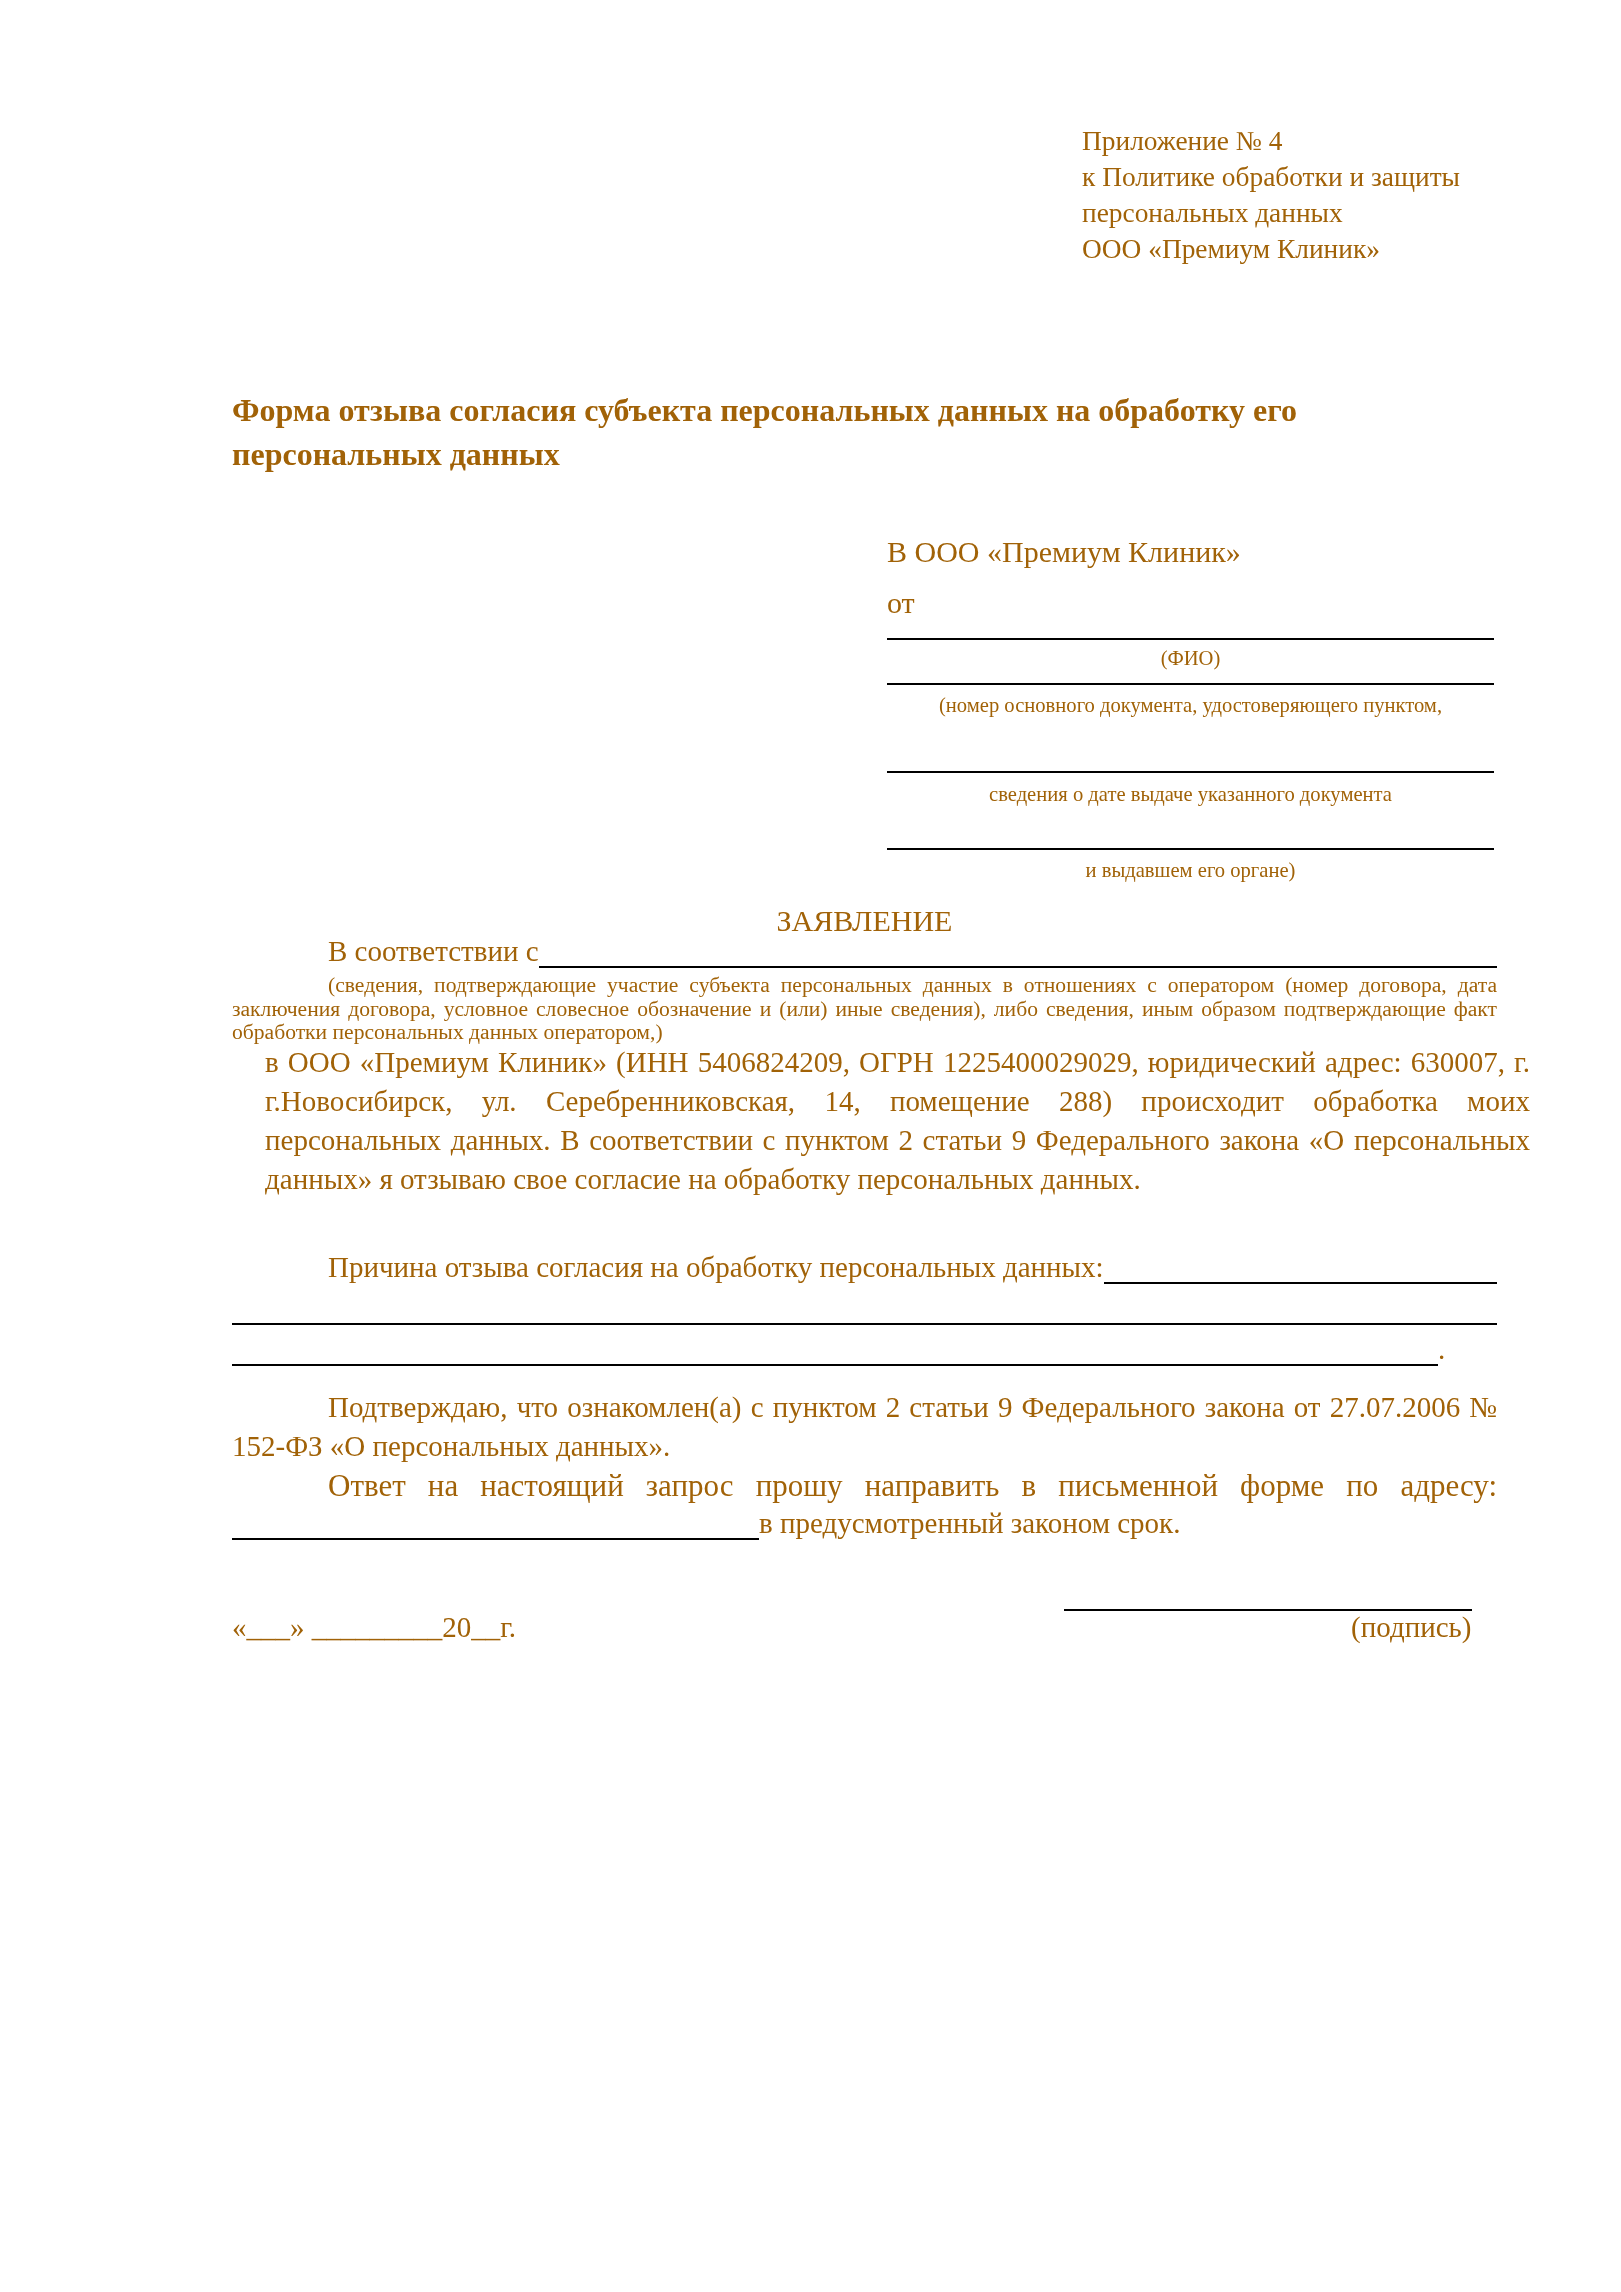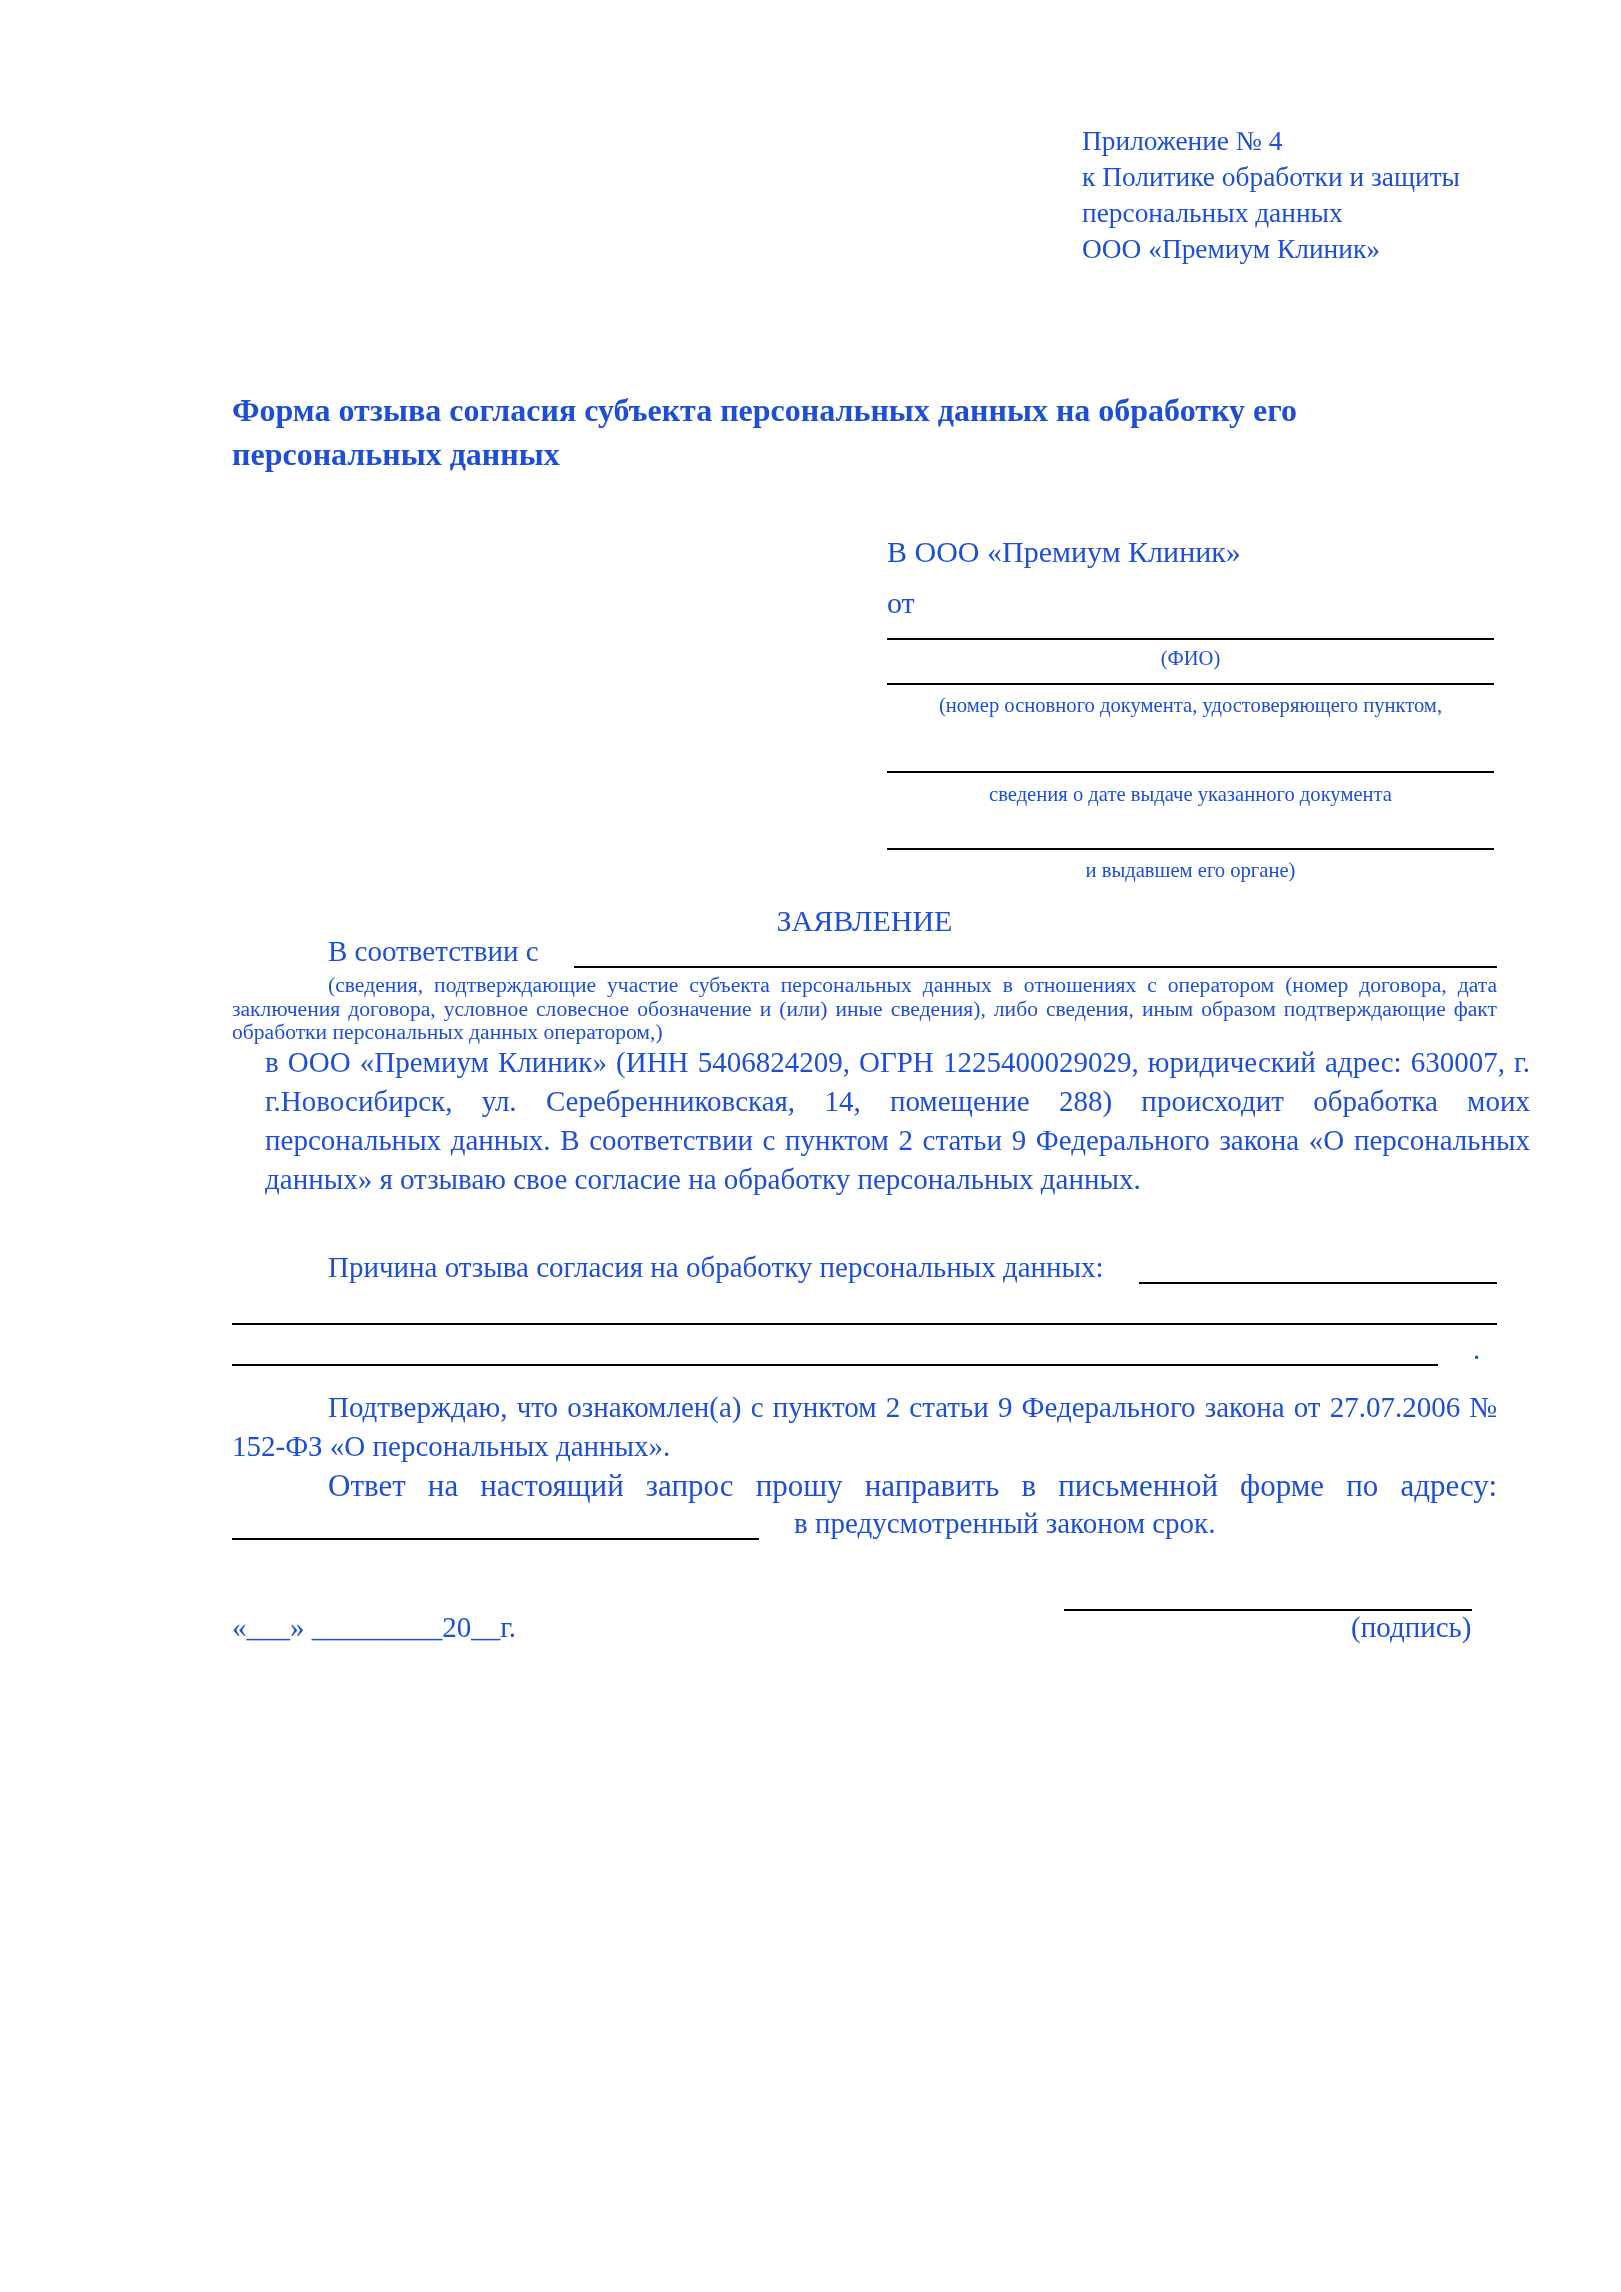--- a/index.html
+++ b/index.html
@@ -2,21 +2,21 @@
 <html><head>
 <meta charset="utf-8">
 <style>
   html, body { margin: 0; padding: 0; background: #888; }
   .page {
     position: relative;
     width: 1621px;
     height: 2293px;
     margin: 0 auto;
     background: #ffffff;
-    color: #1d4ed8;
+    color: #a16207;
     font-family: "Liberation Serif", "DejaVu Serif", serif;
   }
   .abs { position: absolute; }
 
   #header-block { left: 1082px; top: 123px; font-size: 27.4px; line-height: 36px; }
 
   #title {
     left: 232px; top: 388px; width: 1265px;
     text-align: left; font-weight: bold;
     font-size: 32px; line-height: 44px;
@@ -27,21 +27,21 @@
     left: 887px; width: 607px; height: 0;
     border-bottom: 2.9px solid #000;
   }
   .fcap {
     left: 887px; width: 607px;
     text-align: center; font-size: 20.6px; line-height: 23.5px;
   }
 
   #zayavlenie { left: 232px; top: 904px; width: 1265px; text-align: center; font-size: 30px; }
 
-  .rowflex { display: flex; align-items: flex-end; gap: 35px; }
+  .rowflex { display: flex; align-items: flex-end; }
   .fill-line { flex: 1; border-bottom: 2.9px solid #000; height: 100%; }
 
   #intro-row { left: 232px; top: 935px; width: 1265px; height: 33px; font-size: 29px; }
   #intro-text { padding-left: 96px; white-space: nowrap; }
 
   #note {
     left: 232px; top: 974px; width: 1265px;
     font-size: 21.6px; line-height: 23.5px;
     text-align: justify; text-indent: 96px;
   }

